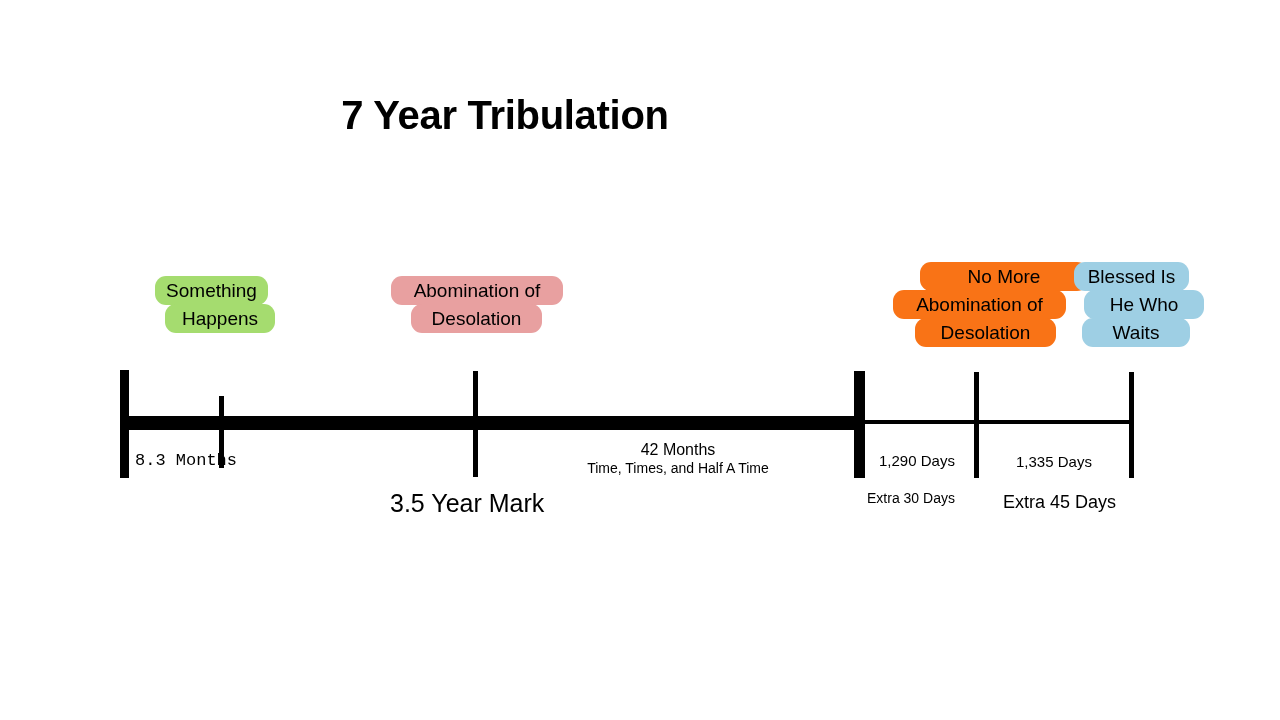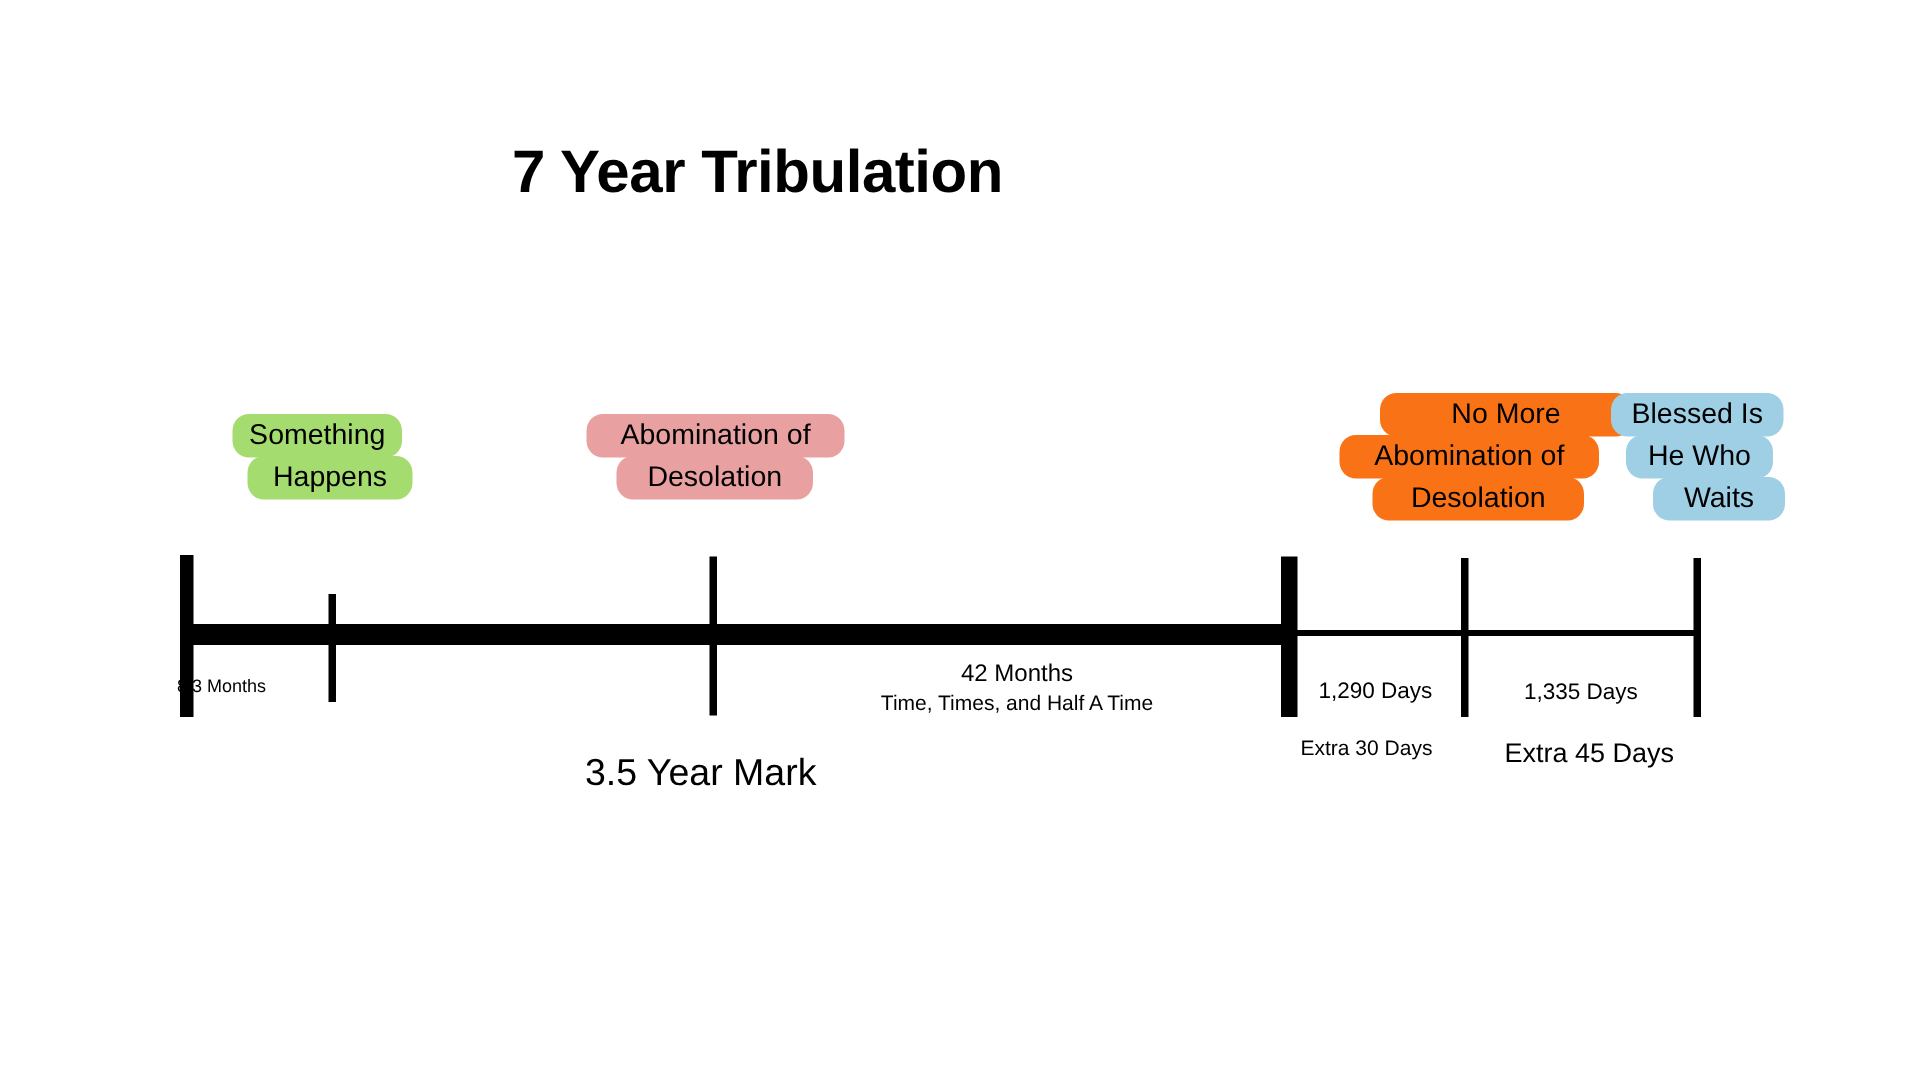--- a/index.html
+++ b/index.html
@@ -81,22 +81,22 @@
   #chip-abomination .r0 { width: 172px; margin-left: 0px; }
   #chip-abomination .r1 { width: 131px; margin-left: 20px; margin-top: -1px; }
 
   #chip-nomore { left: 893px; top: 262px; }
   #chip-nomore .r0 { width: 168px; margin-left: 27px; }
   #chip-nomore .r1 { width: 173px; margin-left: 0px; margin-top: -1px; }
   #chip-nomore .r2 { width: 141px; margin-left: 22px; margin-top: -1px; }
 
   #chip-blessed { left: 1074px; top: 262px; }
   #chip-blessed .r0 { width: 115px; margin-left: 0px; }
-  #chip-blessed .r1 { width: 98px; margin-left: 10px; margin-top: -1px; }
-  #chip-blessed .r2 { width: 88px; margin-left: 28px; margin-top: -1px; }
+  #chip-blessed .r1 { width: 120px; margin-left: 10px; margin-top: -1px; }
+  #chip-blessed .r2 { width: 108px; margin-left: 8px; margin-top: -1px; }
 
   
   .bar-thick {
     position: absolute;
     left: 120px;
     top: 416px;
     width: 742px;
     height: 14px;
     background: #000000;
   }
@@ -119,32 +119,32 @@
   #tick-1260     { left: 854px;  top: 371px; width: 11px; height: 107px; }
   #tick-1290     { left: 974px;  top: 372px; width: 5px;  height: 106px; }
   #tick-1335     { left: 1129px; top: 372px; width: 5px;  height: 106px; }
 
   
   .axis-text {
     position: absolute;
     white-space: nowrap;
     line-height: 1.25;
   }
-  #lbl-83months { left: 118px; top: 450px; font-size: 12px; }
+  #lbl-83months { left: 135px; top: 450px; font-size: 17px; font-family: Liberation Mono, monospace; }
 
   #lbl-center {
     left: 578px;
     top: 440px;
     width: 200px;
     text-align: center;
   }
   #lbl-center .big   { font-size: 16px; display: block; }
   #lbl-center .small { font-size: 14px; display: block; }
 
-  #lbl-35year { left: 390px; top: 500px; font-size: 25px; }
+  #lbl-35year { left: 390px; top: 488px; font-size: 25px; }
 
   #lbl-1290      { left: 879px; top: 452px; font-size: 15px; }
   #lbl-1290extra { left: 867px; top: 490px; font-size: 14px; }
   #lbl-1335      { left: 1016px; top: 453px; font-size: 15px; }
   #lbl-1335extra { left: 1003px; top: 491px; font-size: 18px; }
 </style>
 </head>
 <body>
 
 <div class="canvas">

